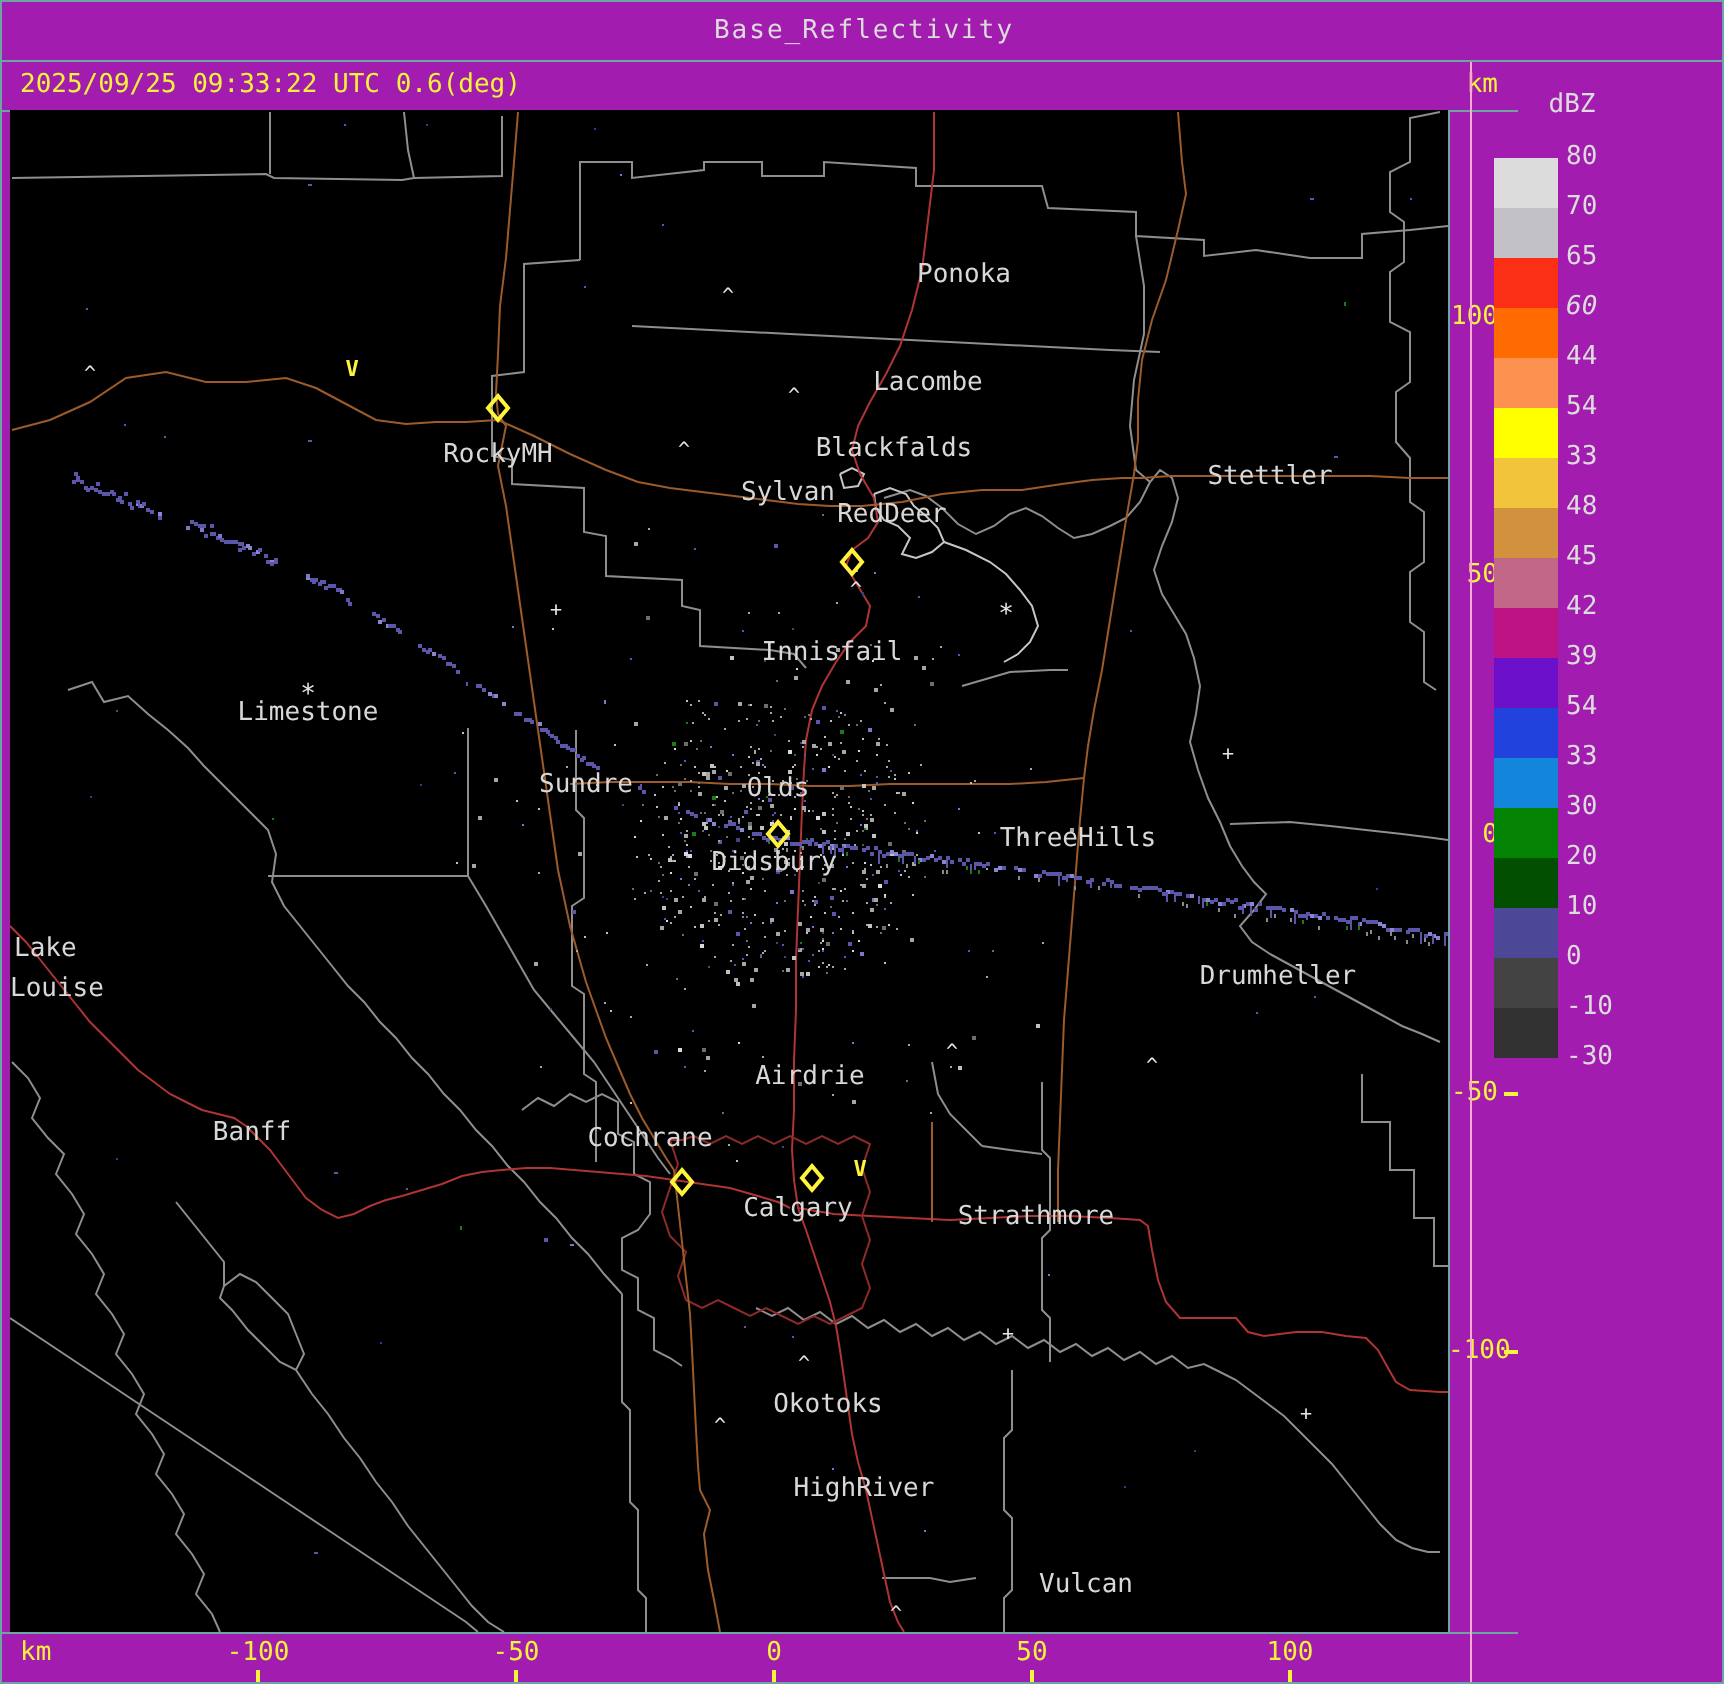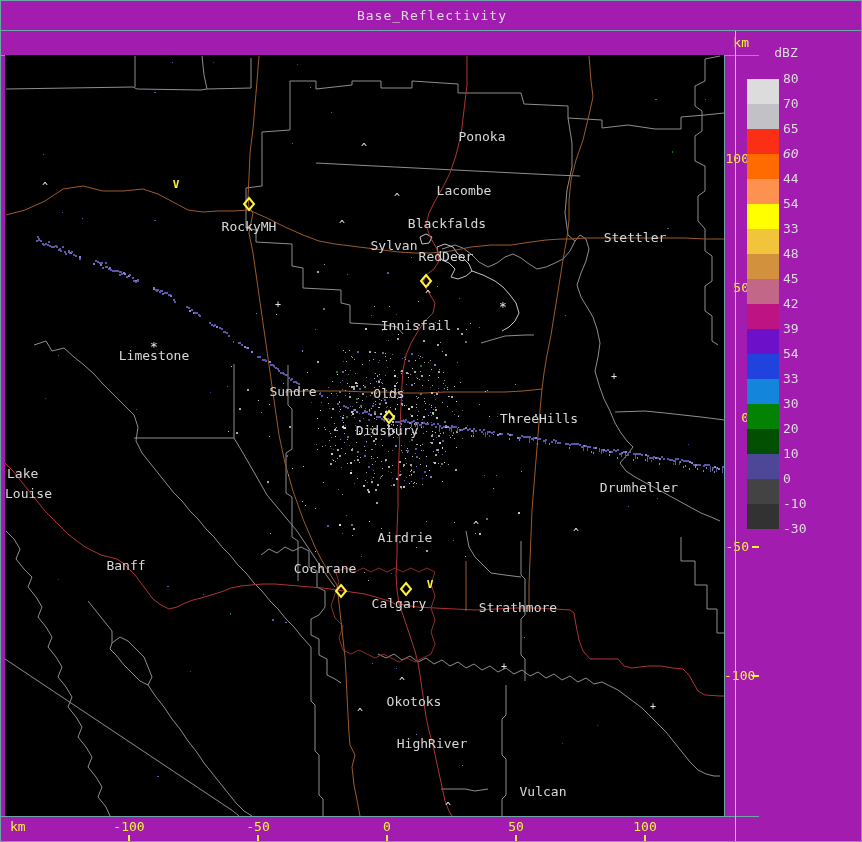--- a/index.html
+++ b/index.html
@@ -30,20 +30,21 @@
   text{font-family:"DejaVu Sans Mono","Liberation Mono",monospace;}
 </style>
 </head>
 <body>
 
 <div id="app">
   <div id="title-bar">Base_Reflectivity</div>
   <div class="tealline" style="left:0;top:29px;width:862px;height:1px;"></div>
 
   <div id="info-bar">
+    <span id="timestamp">2025/09/25 09:33:22 UTC 0.6(deg)</span>
     <span id="km-top">km</span>
   </div>
   <div class="tealline" style="left:0;top:54px;width:758px;height:1px;"></div>
 
   <div id="map-wrap">
     <svg id="map-svg" width="719" height="761" viewBox="0 0 719 761">
         <polyline points="1,34 128,32 132,34 196,35 202,34 246,33 246,3" fill="none" stroke="#8E8E8E" stroke-width="1"></polyline>
         <polyline points="130,1 130,32" fill="none" stroke="#8E8E8E" stroke-width="1"></polyline>
         <polyline points="197,1 199,20 202,34" fill="none" stroke="#8E8E8E" stroke-width="1"></polyline>
         <polyline points="285,75 285,26 311,26 311,34 347,30 347,26 376,26 376,33 407,33 407,26 453,29 453,38 516,38 519,49 563,51 563,63 597,65 597,73 623,70 650,74 676,74 676,62 700,60 719,58" fill="none" stroke="#8E8E8E" stroke-width="1"></polyline>

